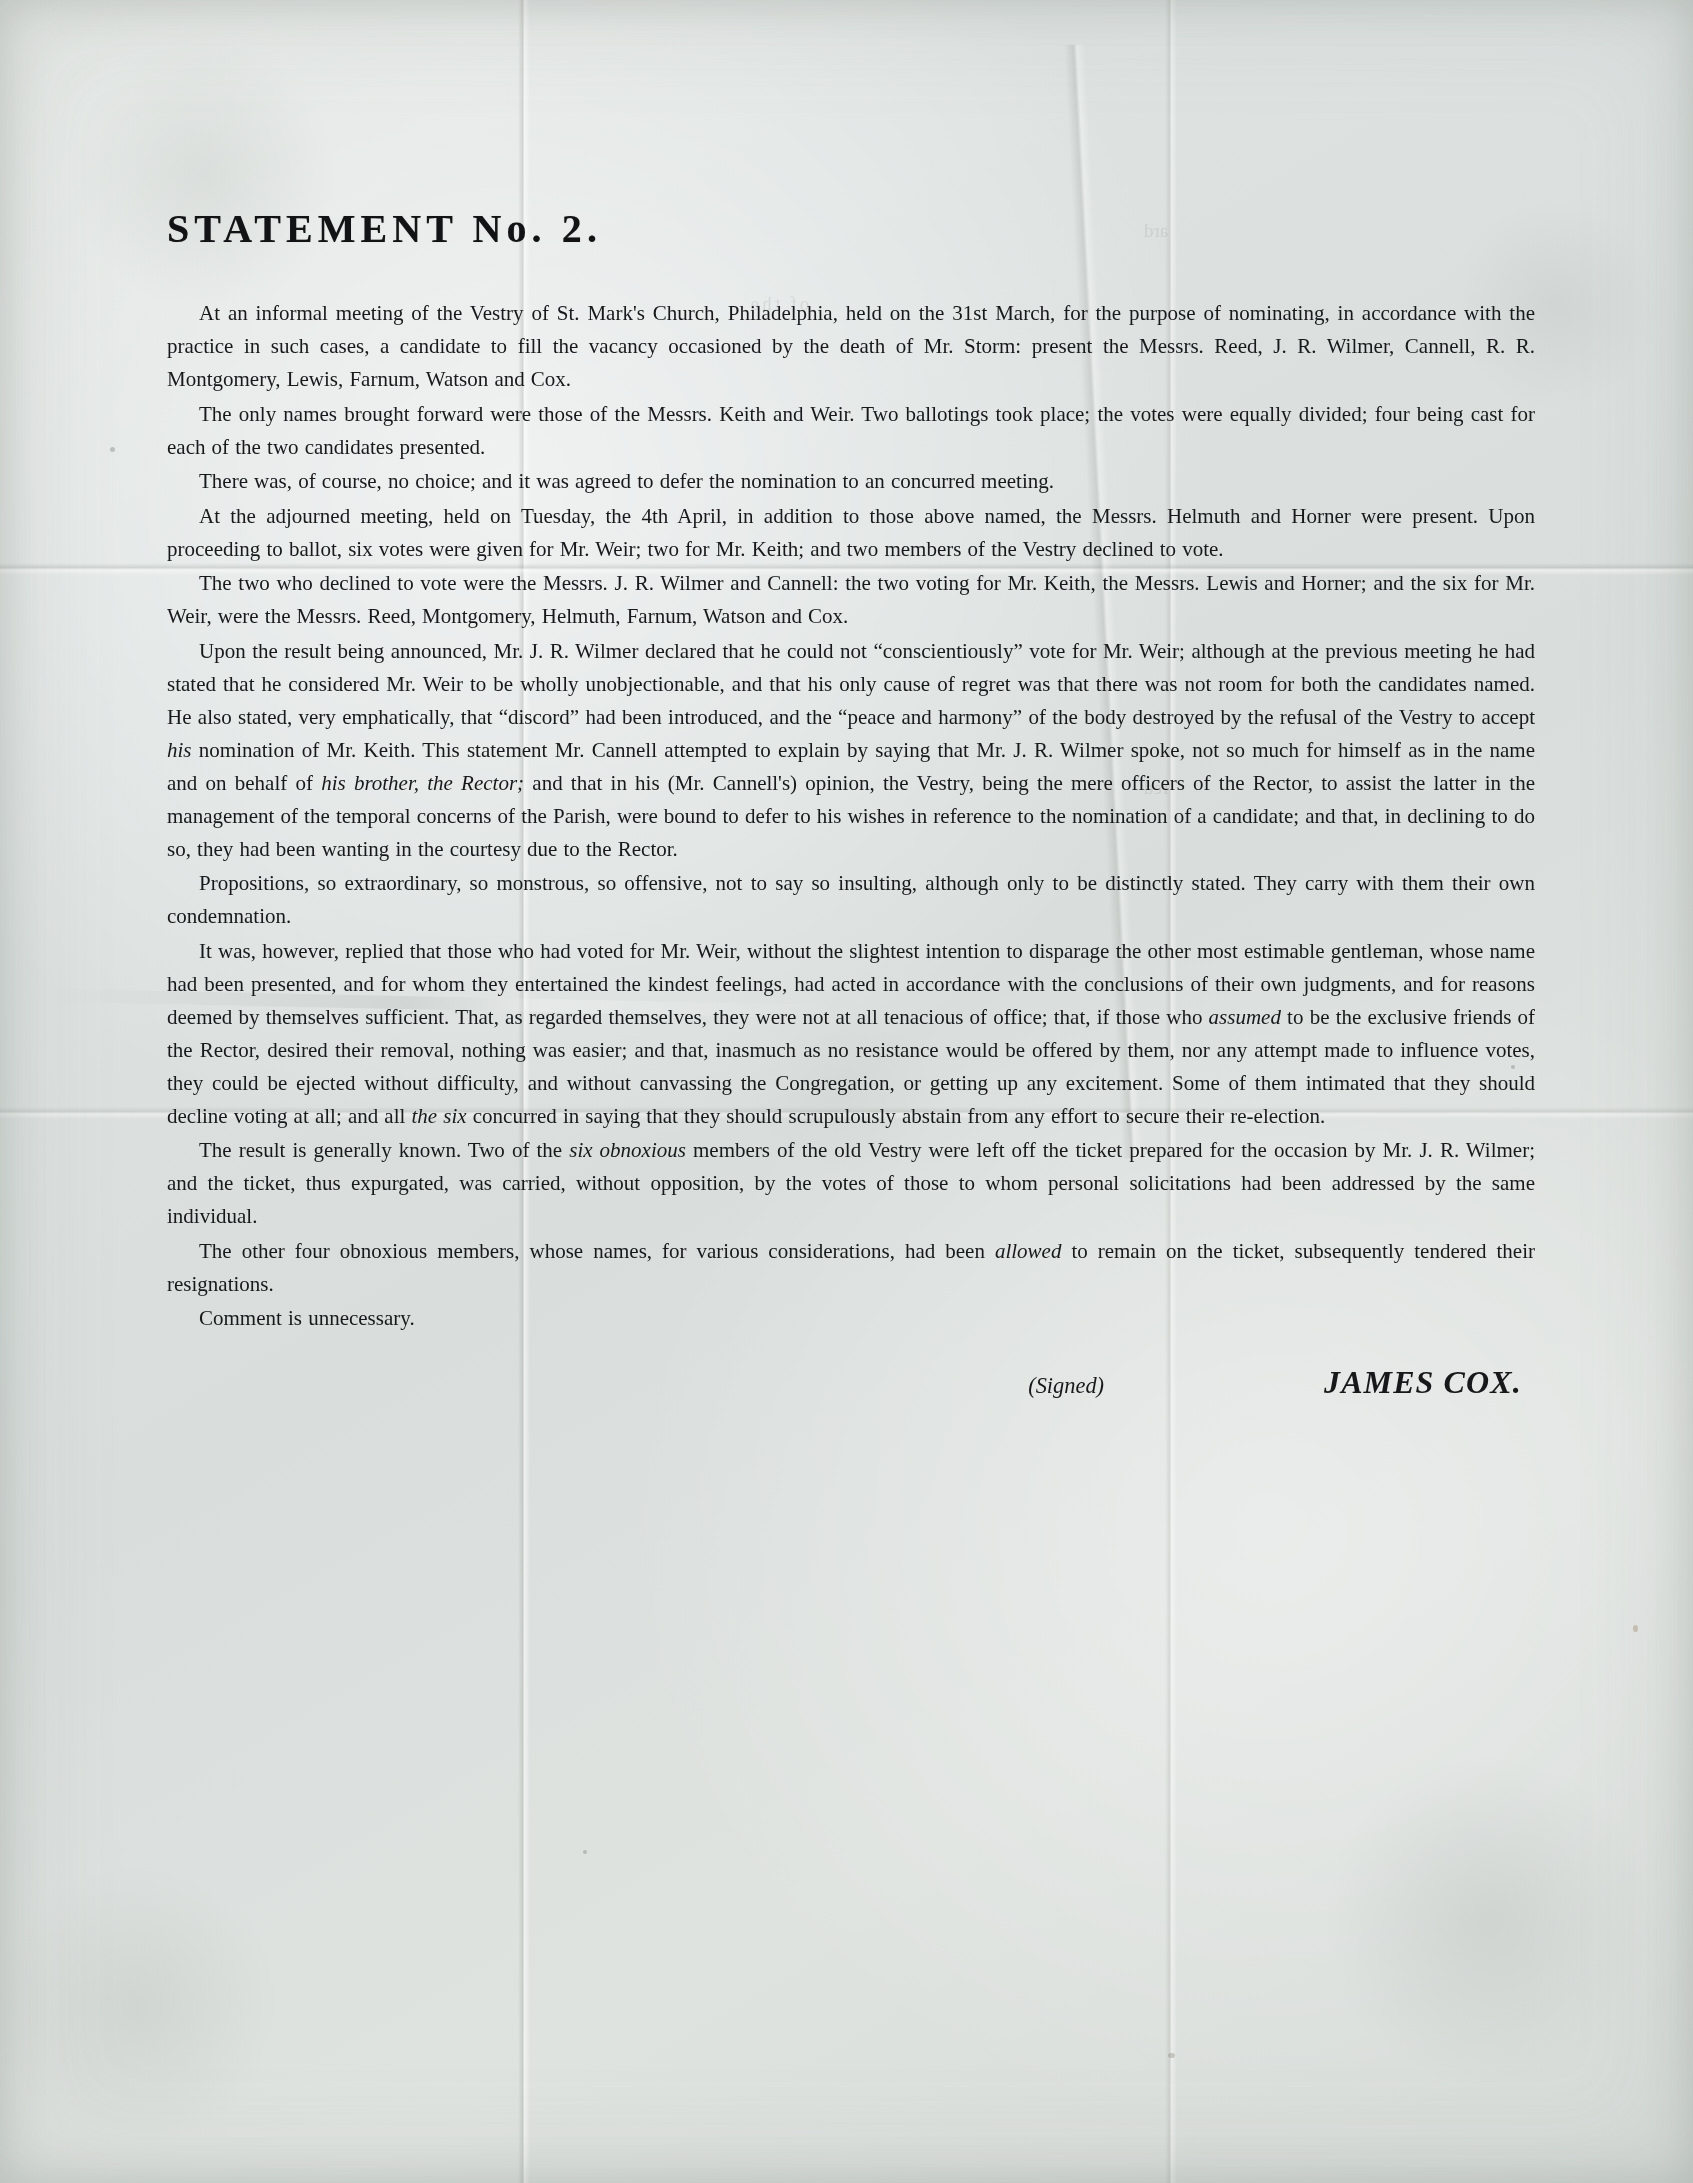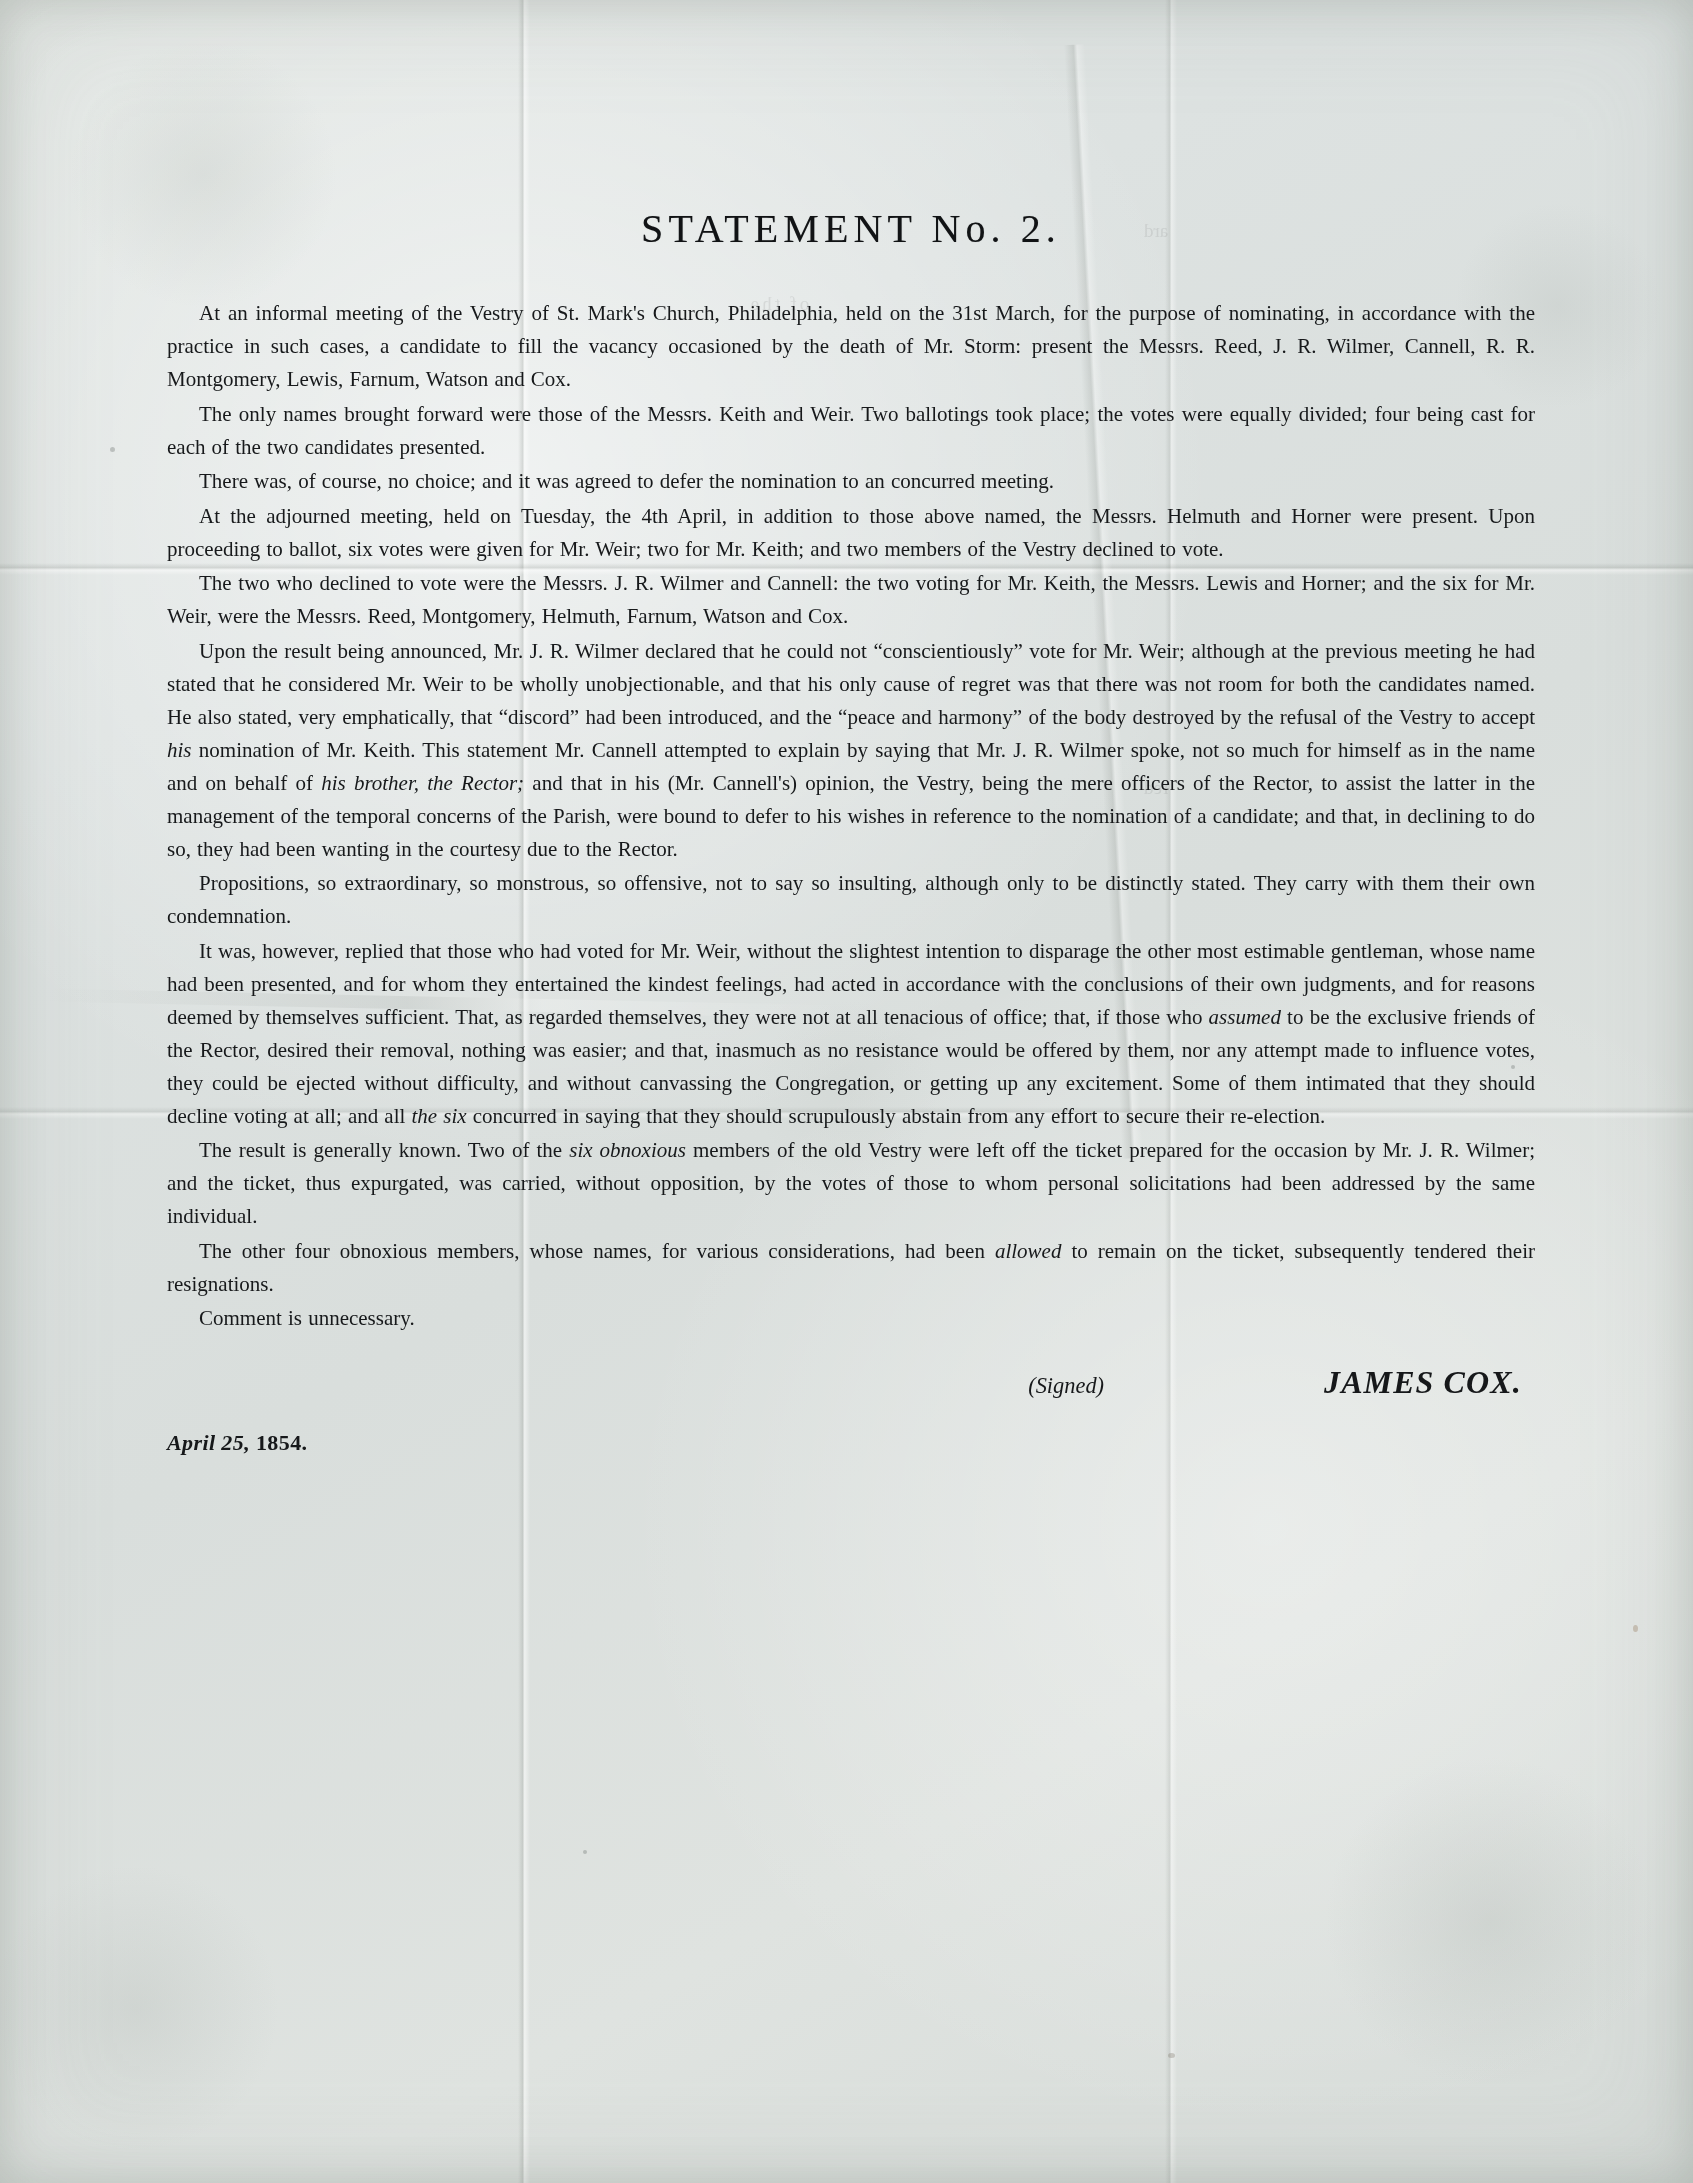--- a/index.html
+++ b/index.html
@@ -86,23 +86,23 @@
   
   #content {
     position: absolute;
     left: 167px;
     top: 205px;
     width: 1368px;
     color: #16181a;
   }
 
   #doc-title {
-    text-align: center;
+    text-align: left;
     font-family: "Liberation Serif", serif;
-    font-weight: normal;
+    font-weight: bold;
     font-size: 40px;
     letter-spacing: 5.1px;
     margin: 0 0 45px 0;
     color: #111315;
     text-shadow: 0 0 0.7px rgba(20,20,20,0.35);
   }
 
   p.para {
     margin: 0 0 1.5px 0;
     text-indent: 32px;
@@ -205,19 +205,18 @@
 
     <p class="para"><span>The other four obnoxious members, whose names, for various considerations, had been </span><em class="it">allowed</em><span> to remain on the ticket, subsequently tendered their resignations.</span></p>
 
     <p class="para">Comment is unnecessary.</p>
 
     <div class="sig-row">
       <span class="signed-word">(Signed)</span>
       <span class="signer">JAMES COX.</span>
     </div>
 
-    <div class="date-line"><span>April 25,</span><span class="plain" style="margin-left:5.9px;">1854.</span></div>
 
   </div>
 
   <div id="edges"></div>
 </div>
 
 
 </body></html>

